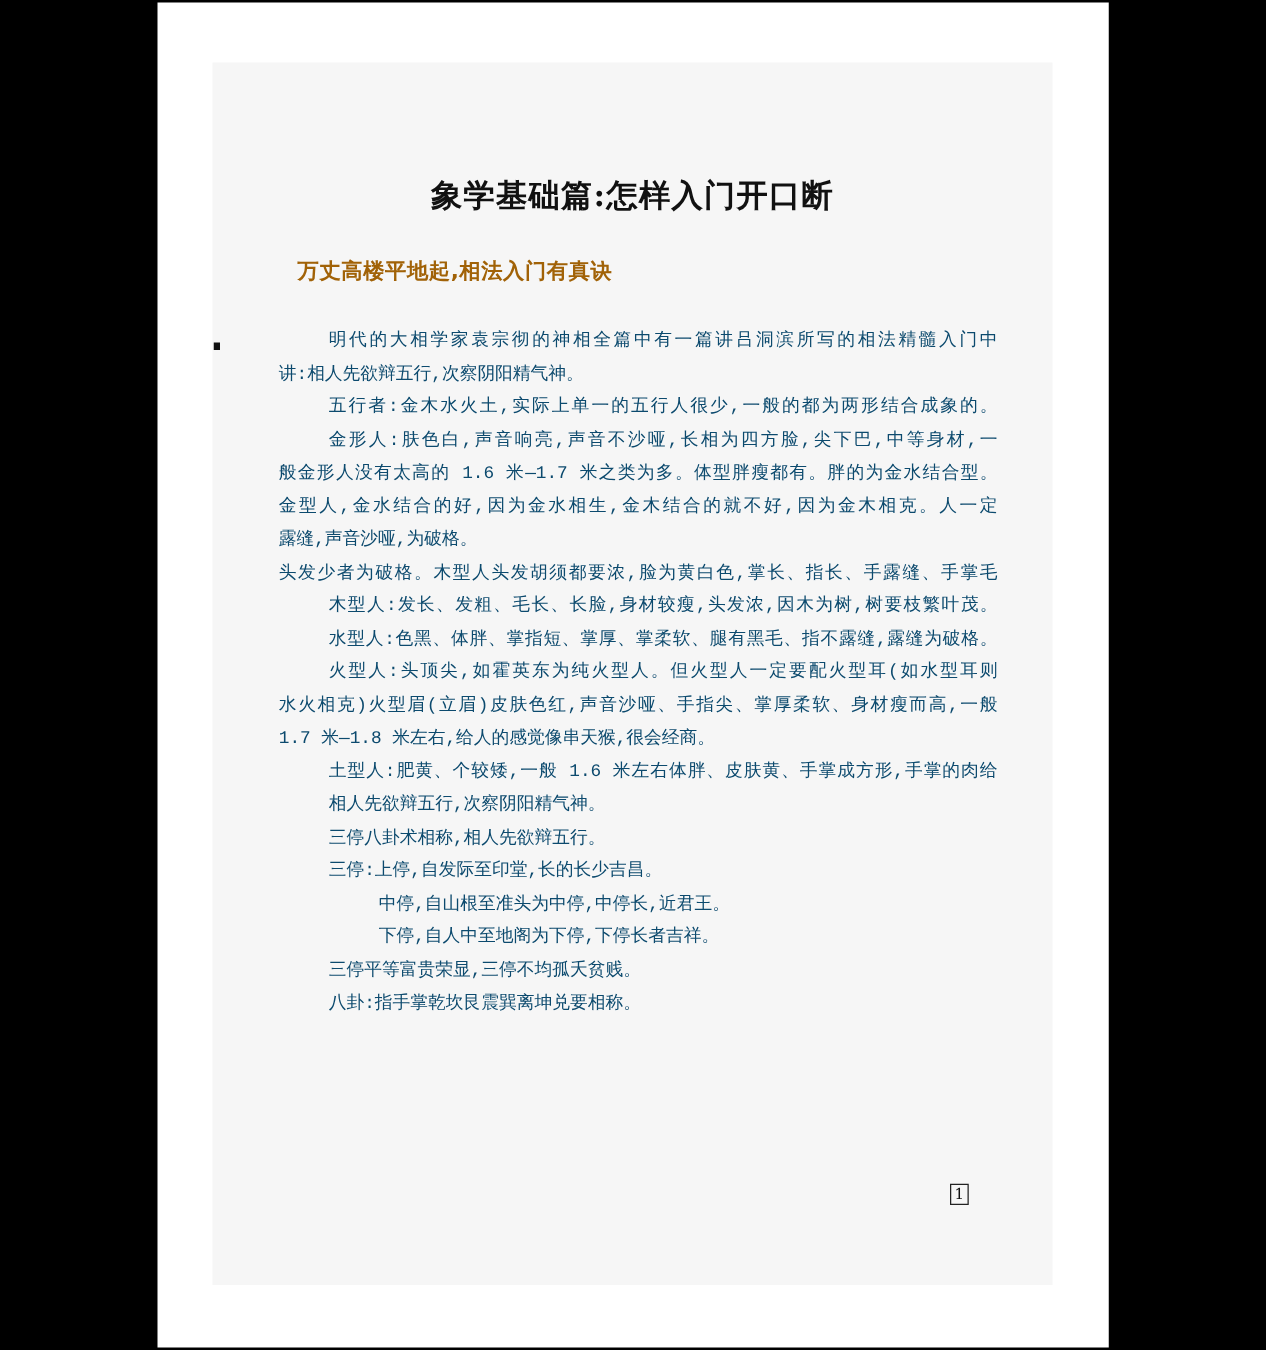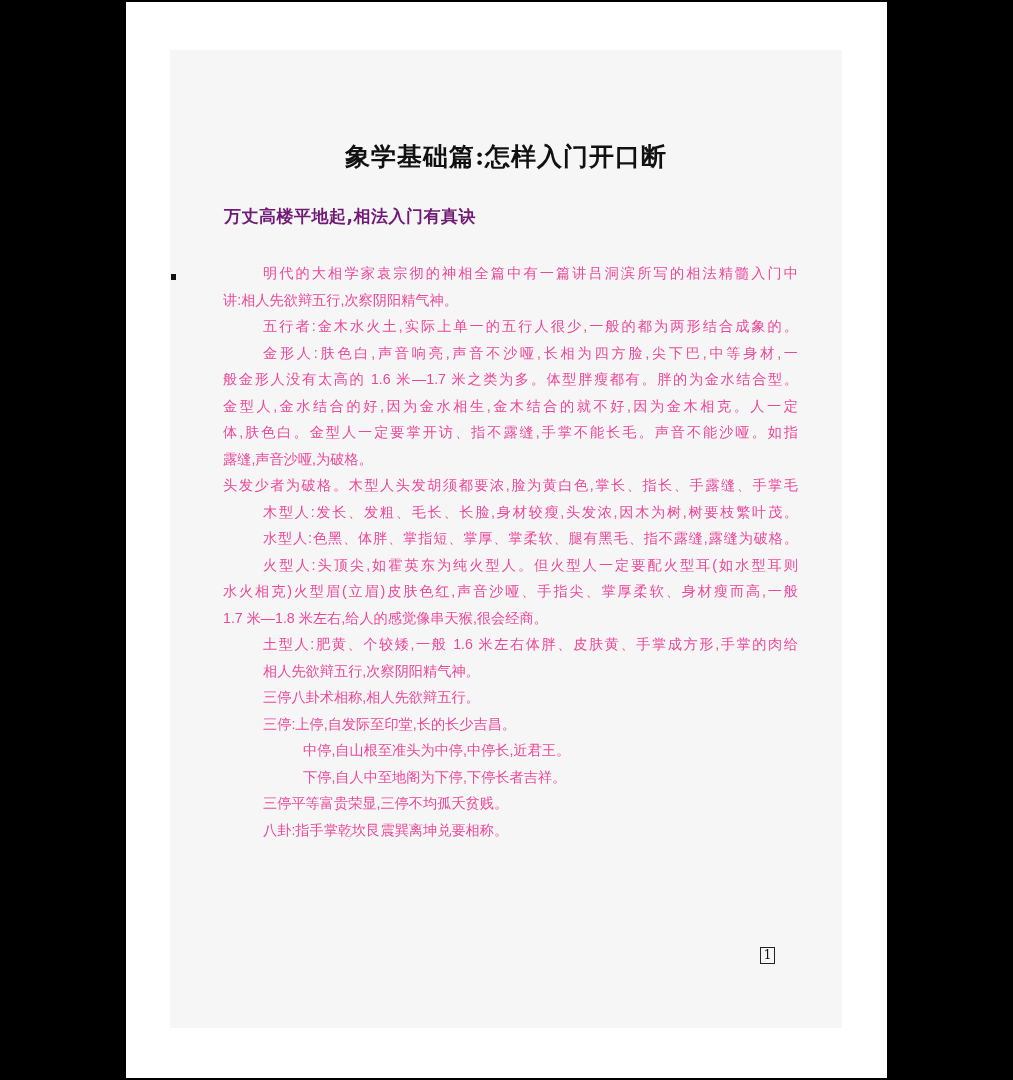--- a/index.html
+++ b/index.html
@@ -33,36 +33,36 @@
     width: 760px;
     text-align: center;
     font-family: "DejaVu Serif", "Liberation Serif", serif;
     font-weight: bold;
     font-size: 25px;
     color: #111111;
     letter-spacing: 1px;
   }
   .subtitle {
     position: absolute;
-    left: 98px;
+    left: 112px;
     top: 203px;
     font-family: "DejaVu Sans", "Liberation Sans", sans-serif;
     font-weight: bold;
     font-size: 17px;
-    color: #701a75;
+    color: #a16207;
     letter-spacing: 0.5px;
   }
   .body-text {
     position: absolute;
     left: 97px;
     top: 258px;
     width: 575px;
-    font-family: Liberation Sans, sans-serif;
+    font-family: Liberation Mono, monospace;
     font-size: 14.2px;
-    color: #ec4899;
+    color: #0c4a6e;
   }
   .line {
     height: 26.5px;
     line-height: 26.5px;
     white-space: nowrap;
     overflow: visible;
     text-align: justify;
     text-align-last: justify;
   }
   .line.last { text-align-last: left; }
@@ -101,21 +101,20 @@
 
   <div class="marker"></div>
 
   <div class="body-text" id="body-text">
       <div class="line indent1">明代的大相学家袁宗彻的神相全篇中有一篇讲吕洞滨所写的相法精髓入门中</div>
       <div class="line last">讲:相人先欲辩五行,次察阴阳精气神。</div>
       <div class="line indent1">五行者:金木水火土,实际上单一的五行人很少,一般的都为两形结合成象的。</div>
       <div class="line indent1">金形人:肤色白,声音响亮,声音不沙哑,长相为四方脸,尖下巴,中等身材,一</div>
       <div class="line">般金形人没有太高的 1.6 米—1.7 米之类为多。体型胖瘦都有。胖的为金水结合型。</div>
       <div class="line">金型人,金水结合的好,因为金水相生,金木结合的就不好,因为金木相克。人一定</div>
-      <div class="line">体,肤色白。金型人一定要掌开访、指不露缝,手掌不能长毛。声音不能沙哑。如指</div>
       <div class="line last">露缝,声音沙哑,为破格。</div>
       <div class="line">头发少者为破格。木型人头发胡须都要浓,脸为黄白色,掌长、指长、手露缝、手掌毛</div>
       <div class="line indent1">木型人:发长、发粗、毛长、长脸,身材较瘦,头发浓,因木为树,树要枝繁叶茂。</div>
       <div class="line indent1">水型人:色黑、体胖、掌指短、掌厚、掌柔软、腿有黑毛、指不露缝,露缝为破格。</div>
       <div class="line indent1">火型人:头顶尖,如霍英东为纯火型人。但火型人一定要配火型耳(如水型耳则</div>
       <div class="line">水火相克)火型眉(立眉)皮肤色红,声音沙哑、手指尖、掌厚柔软、身材瘦而高,一般</div>
       <div class="line last">1.7 米—1.8 米左右,给人的感觉像串天猴,很会经商。</div>
       <div class="line indent1">土型人:肥黄、个较矮,一般 1.6 米左右体胖、皮肤黄、手掌成方形,手掌的肉给</div>
       <div class="line indent1 last">相人先欲辩五行,次察阴阳精气神。</div>
       <div class="line indent1 last">三停八卦术相称,相人先欲辩五行。</div>

